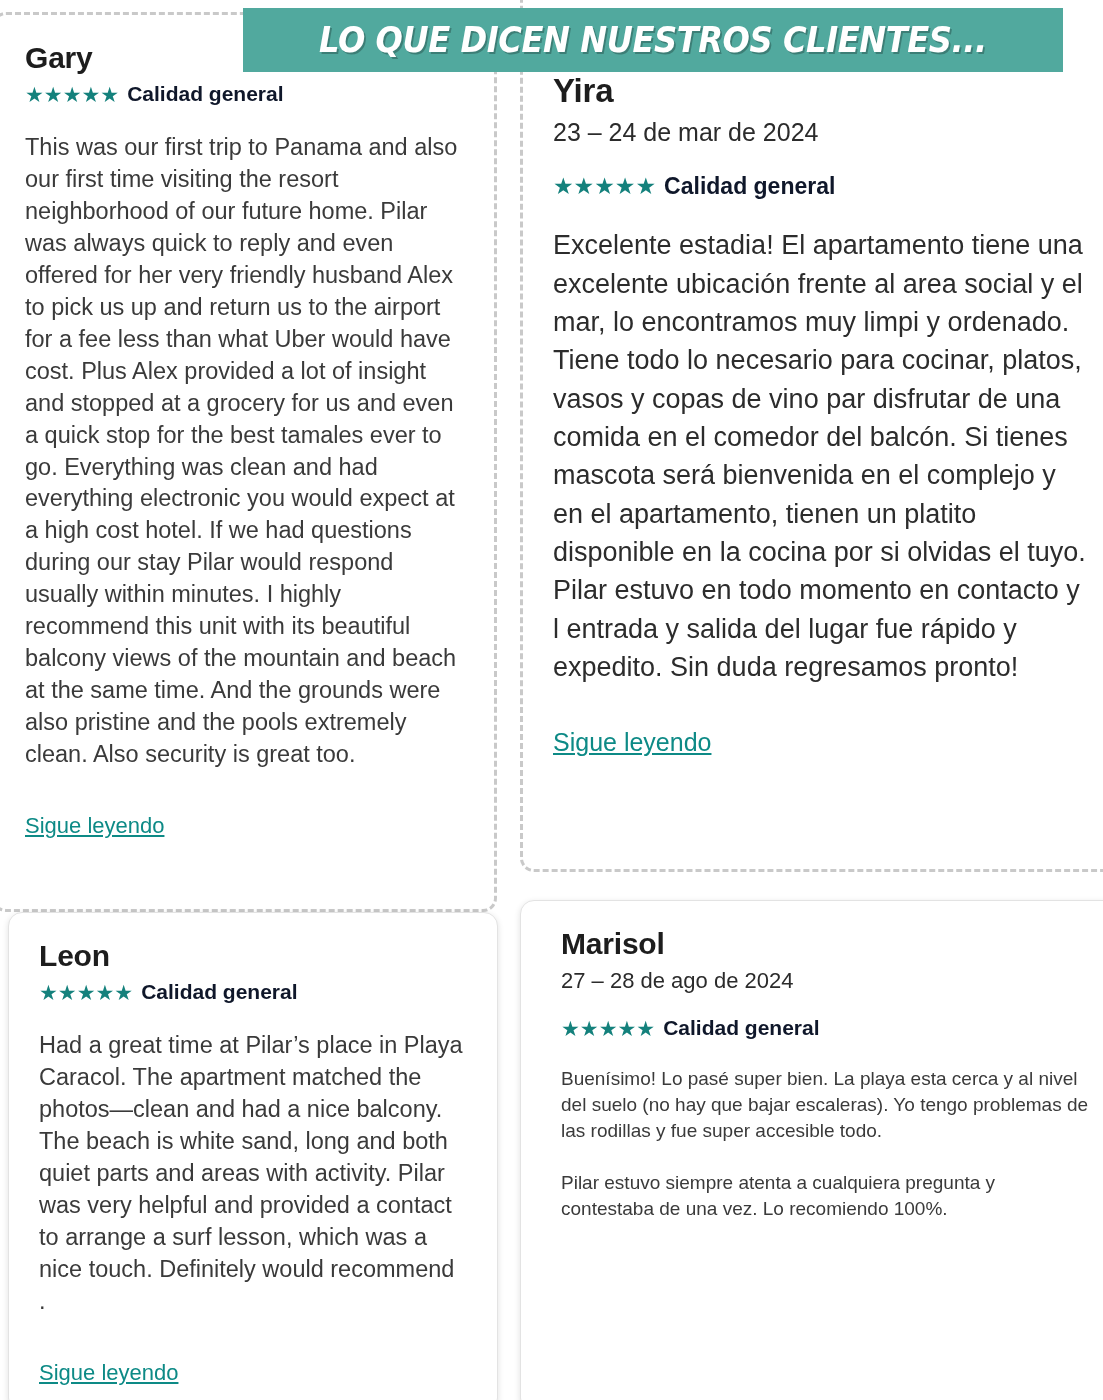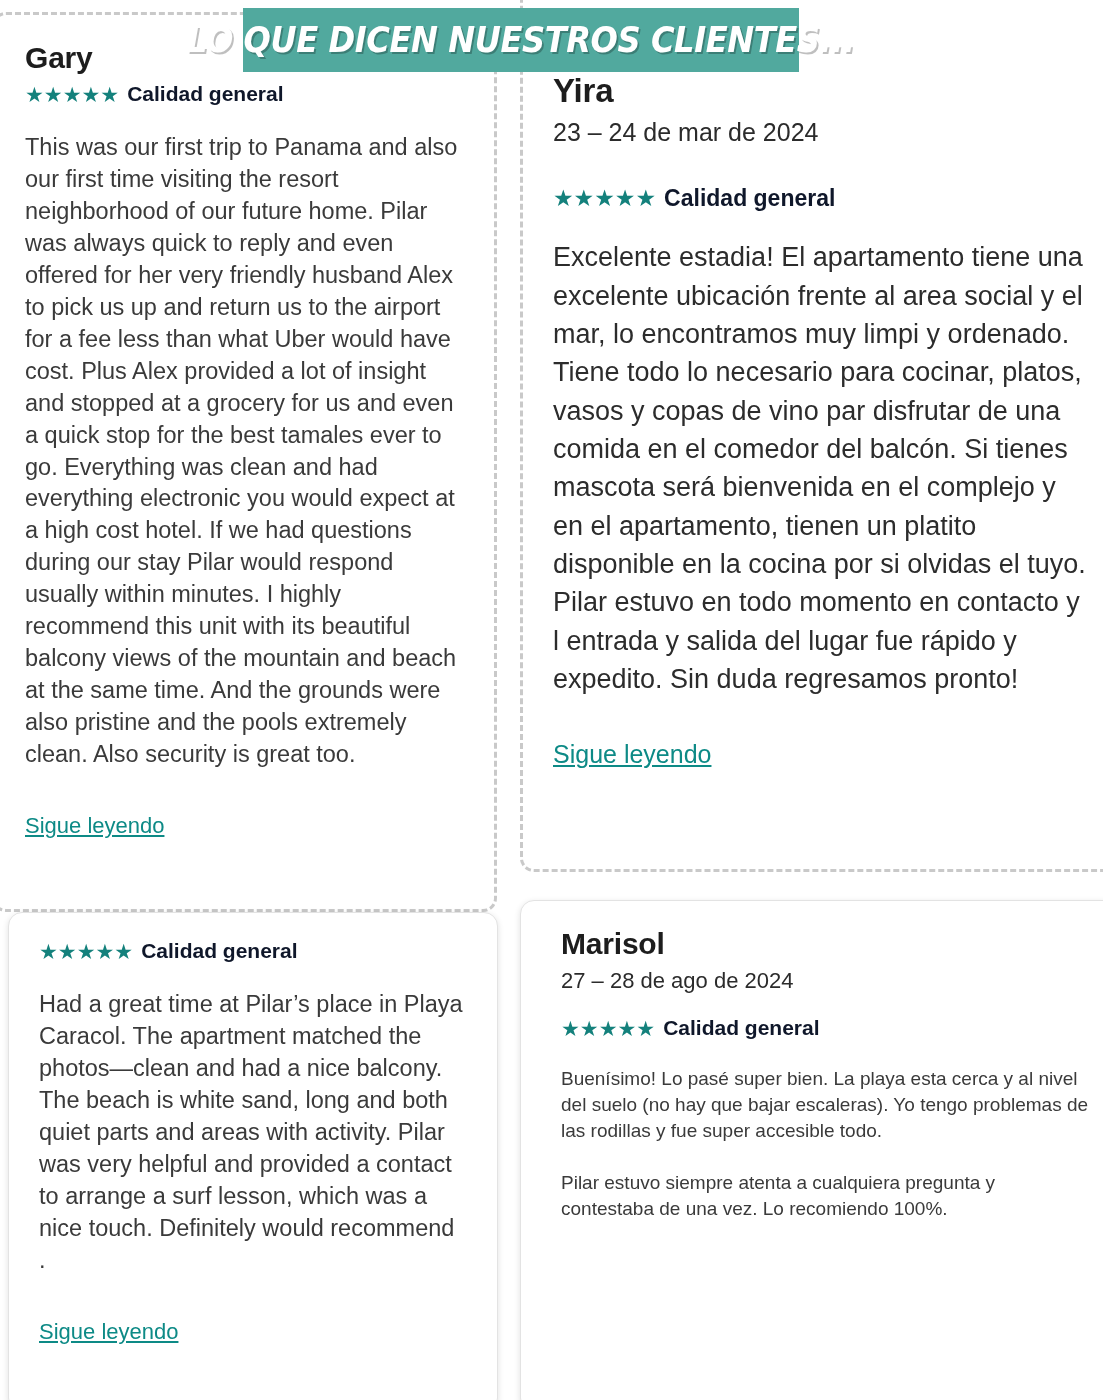--- a/index.html
+++ b/index.html
@@ -14,21 +14,21 @@
     overflow: hidden;
     font-family: "Liberation Sans", sans-serif;
     color: #222222;
   }
 
   
   .banner {
     position: absolute;
     left: 243px;
     top: 8px;
-    width: 556px;
+    width: 820px;
     height: 64px;
     background: #51a99e;
     display: flex;
     align-items: center;
     justify-content: center;
     z-index: 50;
   }
   .banner-text {
     font-family: "DejaVu Sans", sans-serif;
     font-weight: 700;
@@ -133,32 +133,33 @@
       <span class="rating-label">Calidad general</span>
     </div>
     <p class="body-text">This was our first trip to Panama and also our first time visiting the resort neighborhood of our future home. Pilar was always quick to reply and even offered for her very friendly husband Alex to pick us up and return us to the airport for a fee less than what Uber would have cost. Plus Alex provided a lot of insight and stopped at a grocery for us and even a quick stop for the best tamales ever to go. Everything was clean and had everything electronic you would expect at a high cost hotel. If we had questions during our stay Pilar would respond usually within minutes. I highly recommend this unit with its beautiful balcony views of the mountain and beach at the same time. And the grounds were also pristine and the pools extremely clean. Also security is great too.</p>
     <span class="read-more">Sigue leyendo</span>
   </div>
 </div>
 
 <div class="card dashed" id="card-yira">
   <div class="card-inner" style="padding-top:88px;">
     <div class="reviewer" style="font-size:33px;">Yira</div>
-    <div class="dates" style="font-size:25px;margin-bottom:38px;">23 – 24 de mar de 2024</div>
+    <div class="dates" style="font-size:25px;margin-bottom:26px;">23 – 24 de mar de 2024</div>
     <div class="rating-row">
       <span class="stars" style="font-size:23px;">★★★★★</span>
       <span class="rating-label" style="font-size:23px;">Calidad general</span>
     </div>
     <p class="body-text large">Excelente estadia! El apartamento tiene una excelente ubicación frente al area social y el mar, lo encontramos muy limpi y ordenado. Tiene todo lo necesario para cocinar, platos, vasos y copas de vino par disfrutar de una comida en el comedor del balcón. Si tienes mascota será bienvenida en el complejo y en el apartamento, tienen un platito disponible en la cocina por si olvidas el tuyo. Pilar estuvo en todo momento en contacto y l entrada y salida del lugar fue rápido y expedito. Sin duda regresamos pronto!</p>
     <span class="read-more big">Sigue leyendo</span>
   </div>
 </div>
 
 <div class="card solid" id="card-leon">
   <div class="card-inner">
+    <div class="reviewer">Leon</div>
     <div class="rating-row">
       <span class="stars">★★★★★</span>
       <span class="rating-label">Calidad general</span>
     </div>
     <p class="body-text">Had a great time at Pilar’s place in Playa Caracol. The apartment matched the photos—clean and had a nice balcony. The beach is white sand, long and both quiet parts and areas with activity. Pilar was very helpful and provided a contact to arrange a surf lesson, which was a nice touch. Definitely would recommend .</p>
     <span class="read-more">Sigue leyendo</span>
   </div>
 </div>
 
 <div class="card solid" id="card-marisol">

